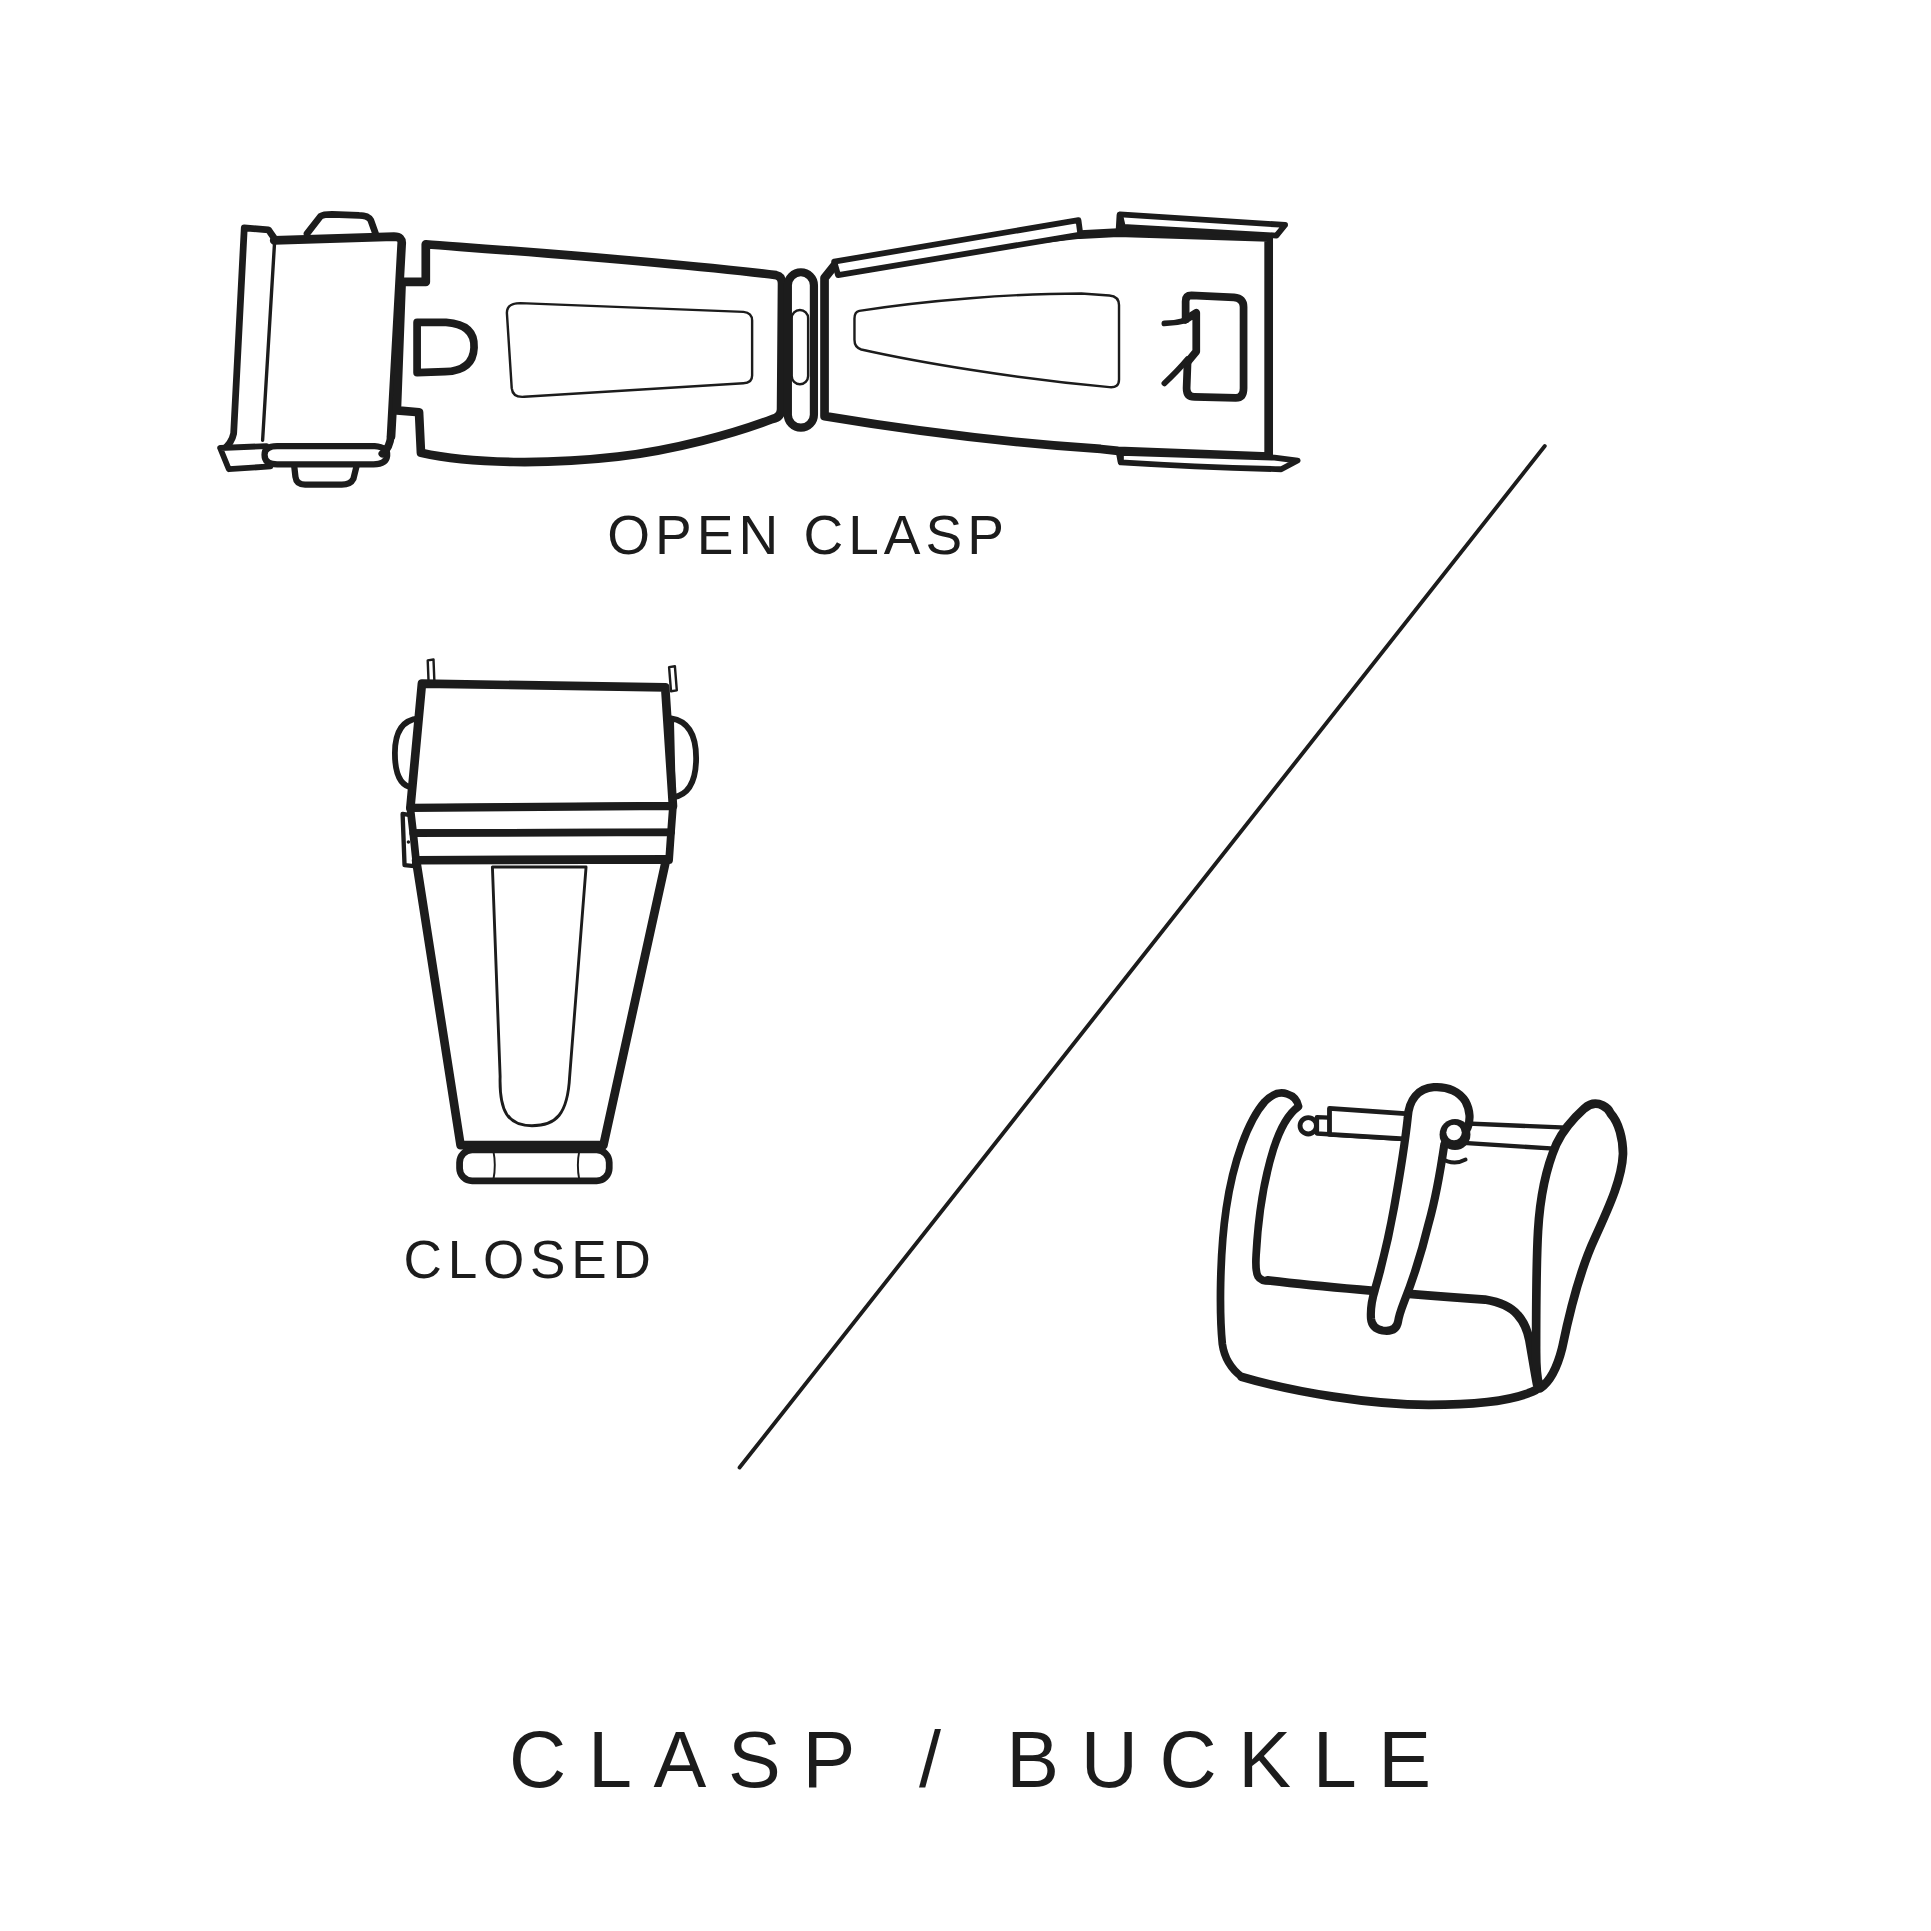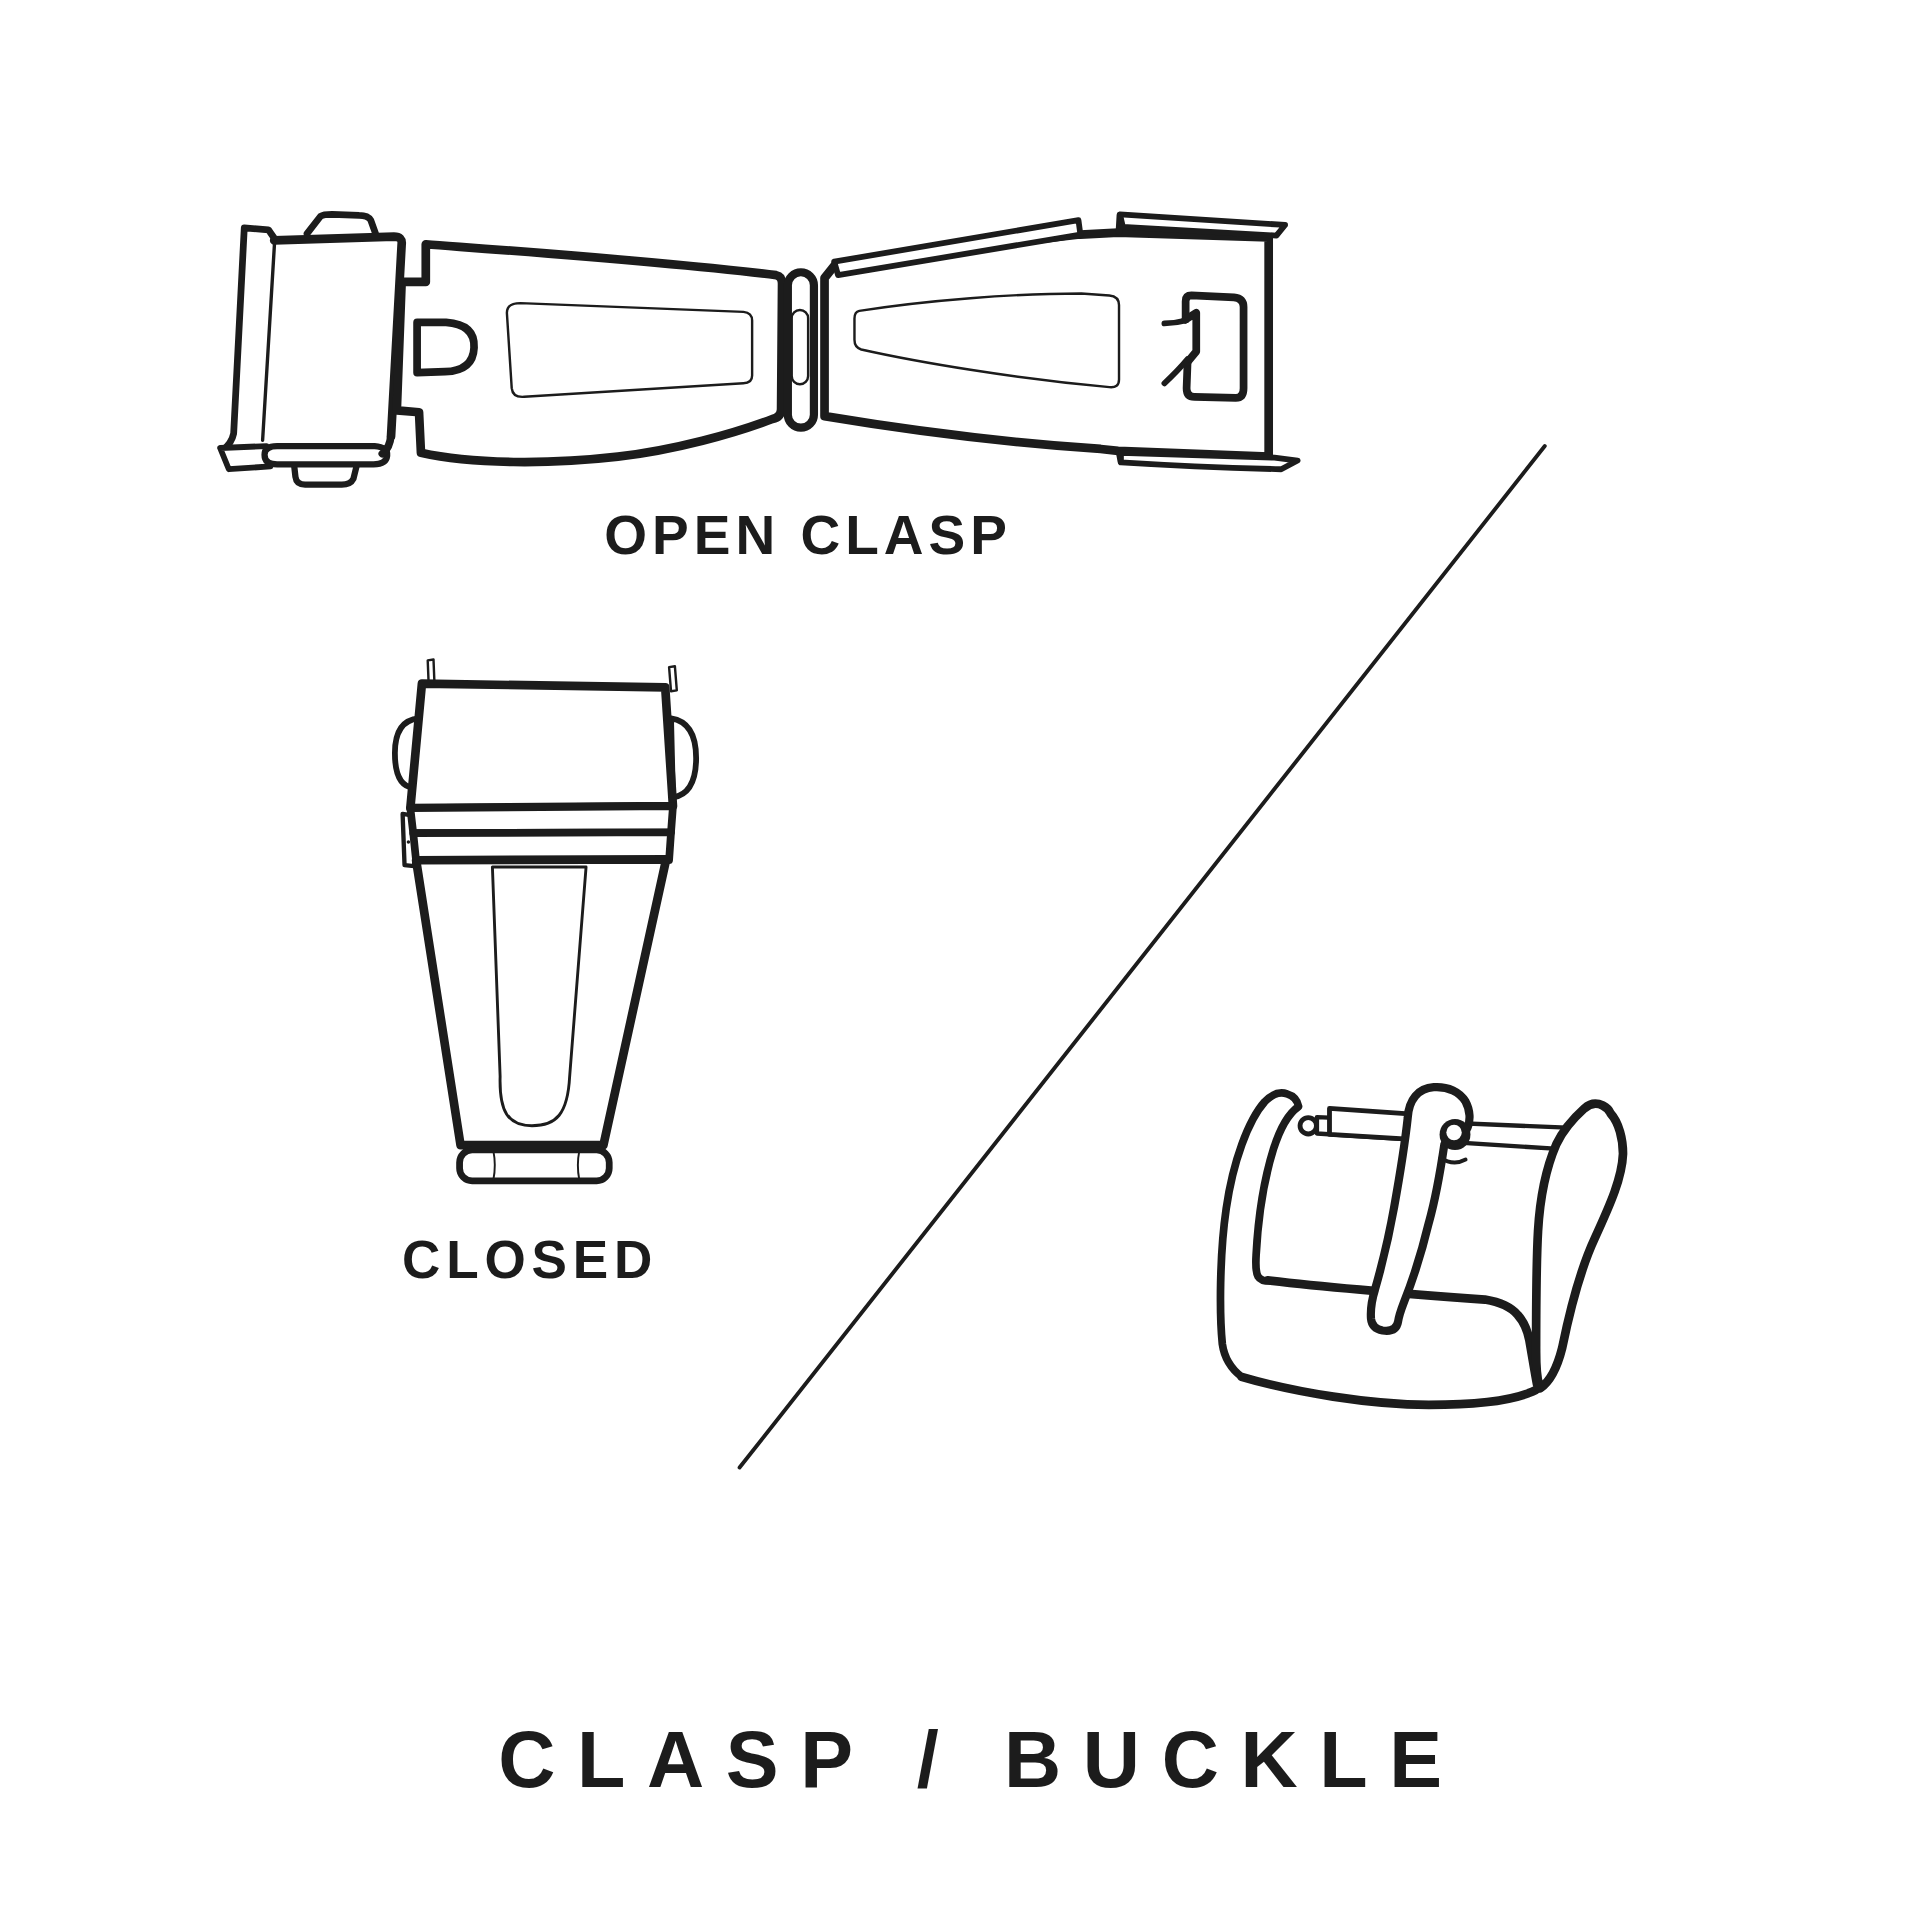--- a/index.html
+++ b/index.html
@@ -1,16 +1,16 @@
 <!DOCTYPE html>
 <html><head>
 <meta charset="utf-8">
 <style>
   html,body{margin:0;padding:0;background:#ffffff;}
-  .page{width:1931px;height:1931px;position:relative;background:#ffffff;overflow:hidden;font-weight:bold;}
+  .page{width:1931px;height:1931px;position:relative;background:#ffffff;overflow:hidden;}
   svg{position:absolute;left:0;top:0;}
   text{font-family:"Liberation Sans", sans-serif;fill:#1c1c1c;}
 </style>
 </head>
 <body>
 <div class="page">
 <svg width="1931" height="1931" viewBox="0 0 2000 2000">
   <g fill="none" stroke="#1c1c1c" stroke-linecap="round" stroke-linejoin="round">
 
     <path d="M318,242 L332,224 Q335,222 344,222 L372,223 Q381,223 384,228 L389,242" stroke-width="7" fill="#fff"></path>

